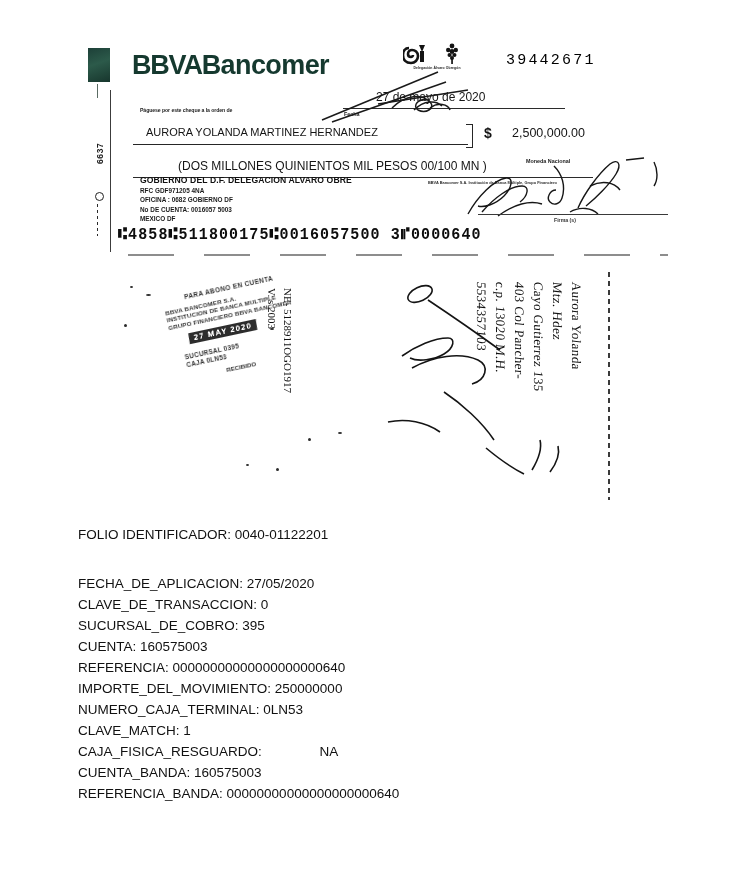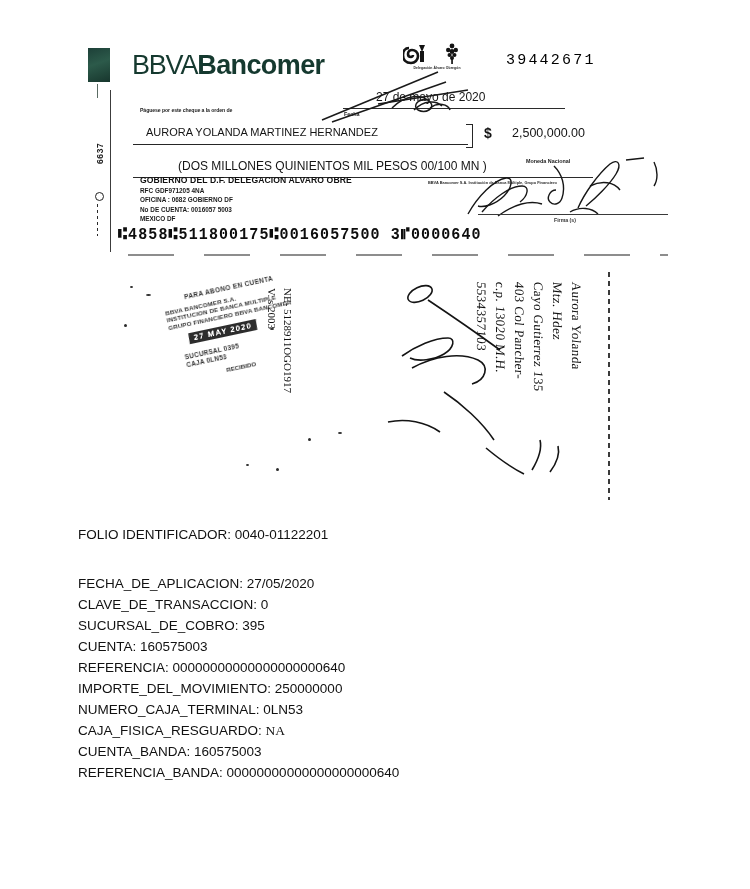--- a/index.html
+++ b/index.html
@@ -45,21 +45,21 @@
   .bbva-wordmark {
     position: absolute;
     left: 44px;
     top: 22px;
     font-size: 27px;
     letter-spacing: -0.4px;
     color: #15392f;
     white-space: nowrap;
   }
   .bbva-wordmark .bold {
-    font-weight: normal;
+    font-weight: bold;
     letter-spacing: -1.2px;
   }
   .bbva-wordmark .light {
     font-weight: bold;
     letter-spacing: -0.6px;
   }
 
   
   .emblems {
     position: absolute;
@@ -450,21 +450,21 @@
     white-space: nowrap;
   }
   .data-row {
     font-size: 13.5px;
     color: #111111;
     line-height: 21px;
     white-space: nowrap;
   }
   .data-row .val-pad {
     display: inline-block;
-    font-family: Liberation Serif, serif;
+    margin-left: 54px;
   }
 </style>
 </head>
 <body>
 
 <div id="cheque-front">
 
   <div class="left-frame"></div>
   <div class="side-serial">6637</div>
   <div class="side-mark"></div>
@@ -618,17 +618,18 @@
     <span>0040-01122201</span>
   </div>
   <div id="data-rows">
       <div class="data-row"><span>FECHA_DE_APLICACION:</span> <span>27/05/2020</span></div>
       <div class="data-row"><span>CLAVE_DE_TRANSACCION:</span> <span>0</span></div>
       <div class="data-row"><span>SUCURSAL_DE_COBRO:</span> <span>395</span></div>
       <div class="data-row"><span>CUENTA:</span> <span>160575003</span></div>
       <div class="data-row"><span>REFERENCIA:</span> <span>00000000000000000000640</span></div>
       <div class="data-row"><span>IMPORTE_DEL_MOVIMIENTO:</span> <span>250000000</span></div>
       <div class="data-row"><span>NUMERO_CAJA_TERMINAL:</span> <span>0LN53</span></div>
+      <div class="data-row"><span>CLAVE_MATCH:</span> <span>1</span></div>
       <div class="data-row"><span>CAJA_FISICA_RESGUARDO:</span> <span class="val-pad">NA</span></div>
       <div class="data-row"><span>CUENTA_BANDA:</span> <span>160575003</span></div>
       <div class="data-row"><span>REFERENCIA_BANDA:</span> <span>00000000000000000000640</span></div>
     </div>
 </div>
 
 </body></html>

